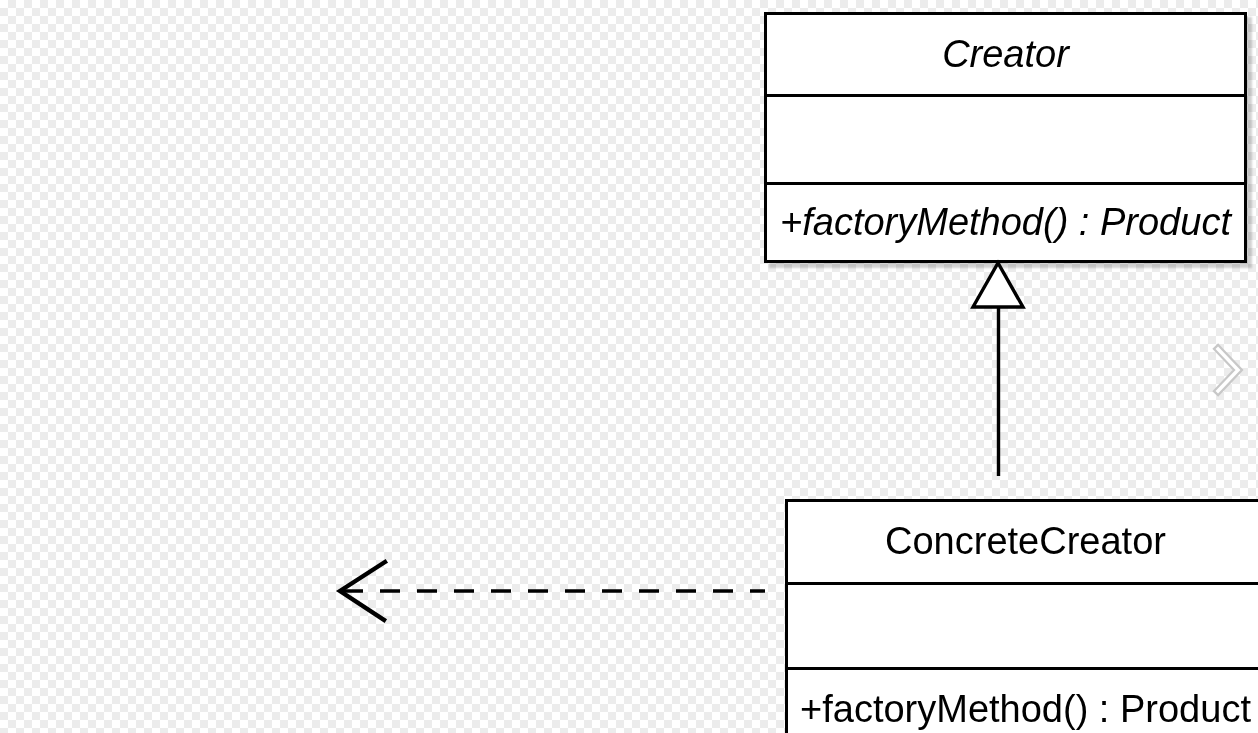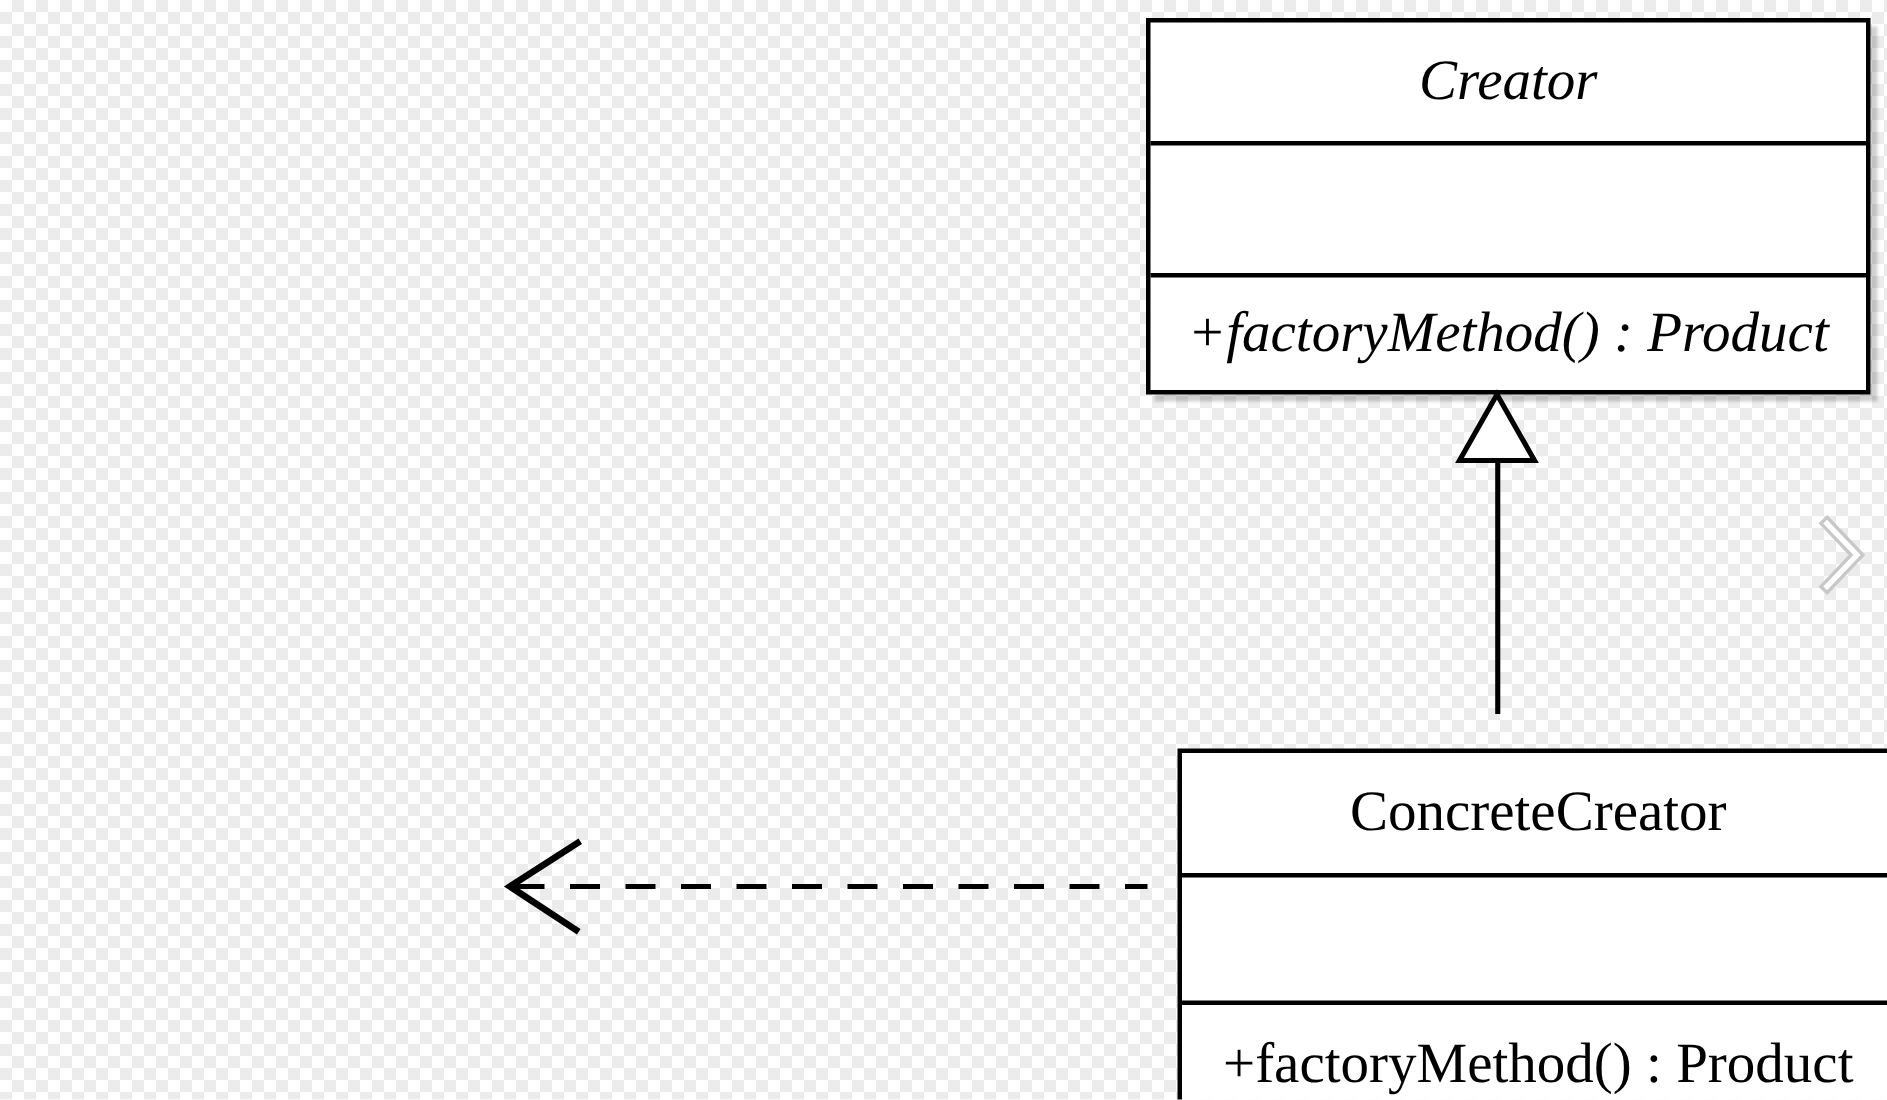--- a/index.html
+++ b/index.html
@@ -16,21 +16,20 @@
   .canvas {
     position: relative;
     width: 1258px;
     height: 733px;
     background-color: #ffffff;
     background-image:
       linear-gradient(45deg, #ececec 25%, transparent 25%, transparent 75%, #ececec 75%),
       linear-gradient(45deg, #ececec 25%, transparent 25%, transparent 75%, #ececec 75%);
     background-size: 16px 16px;
     background-position: 0 0, 8px 8px;
-    font-family: Liberation Serif, serif;
   }
   .uml-class {
     position: absolute;
     box-sizing: border-box;
     background: #ffffff;
     border: 3px solid #000000;
     box-shadow: 5px 5px 2px rgba(0,0,0,0.18);
     display: flex;
     flex-direction: column;
     color: #000000;

